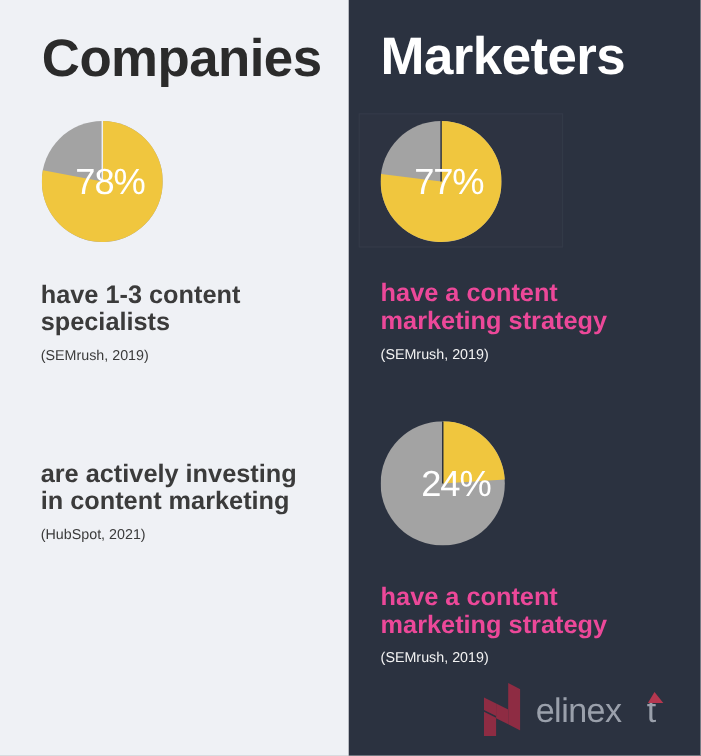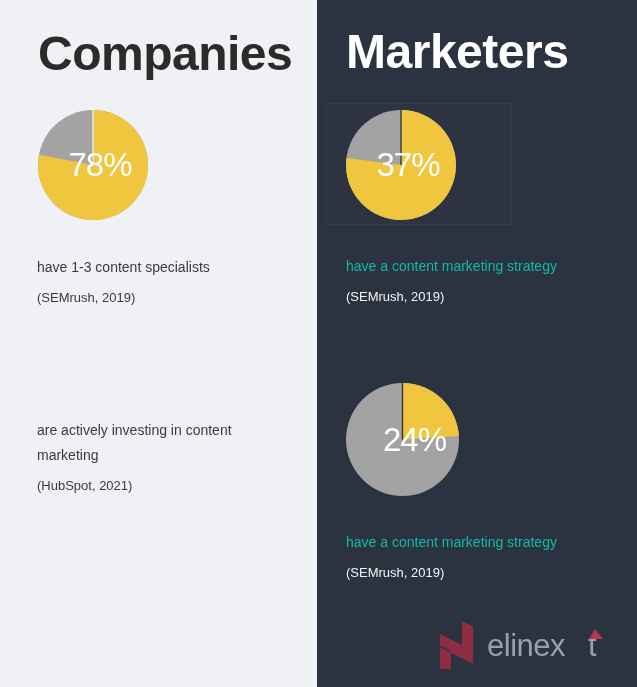--- a/index.html
+++ b/index.html
@@ -70,27 +70,27 @@
     font-size:33px;
     font-weight:normal;
     letter-spacing:-1px;
     padding-left:14px;
     pointer-events:none;
   }
   .stat-d2 .pie-label { padding-left:24px; }
 
   
   .caption {
-    font-size:14px;
+    font-size:23px;
     line-height:25px;
-    font-weight:normal;
+    font-weight:bold;
     max-width:250px;
   }
   .caption-light { color:#3b3b3b; margin:35px 0 0 37px; }
-  .caption-dark  { color:#14b8a6; margin:34px 0 0 29px; max-width:262px;text-align:right; }
+  .caption-dark  { color:#ec4899; margin:34px 0 0 29px; max-width:262px; }
 
   .source {
     font-size:13px;
     line-height:17px;
     margin-top:9px;
   }
   .source-light { color:#3b3b3b; margin-left:37px; }
   .source-dark  { color:#f2f2f2; margin-left:29px; }
 
   
@@ -139,21 +139,21 @@
 
     <div class="heading heading-dark">Marketers</div>
 
     <div class="stat stat-d1">
       <div class="pie-wrap">
         <svg class="pie-svg" viewBox="0 0 100 100">
           <circle cx="50" cy="50" r="50" fill="#a3a3a3"></circle>
           <path id="slice-d1" fill="#f0c63e" d="M 50 50 L 50 0 A 50 50 0 1 1 0.39426493427610865 43.733338321784785 Z"></path>
           <line x1="50" y1="50" x2="50" y2="0" stroke="#2b3240" stroke-width="1.2"></line>
         </svg>
-        <div class="pie-label">37%</div>
+        <div class="pie-label">77%</div>
       </div>
       <div class="caption caption-dark">have a content marketing strategy</div>
       <div class="source source-dark">(SEMrush, 2019)</div>
     </div>
 
     <div class="stat stat-d2">
       <div class="pie-wrap">
         <svg class="pie-svg" viewBox="0 0 100 100">
           <circle cx="50" cy="50" r="50" fill="#a3a3a3"></circle>
           <path id="slice-d2" fill="#f0c63e" d="M 50 50 L 50 0 A 50 50 0 0 1 99.90133642141357 46.86047402353432 Z"></path>

